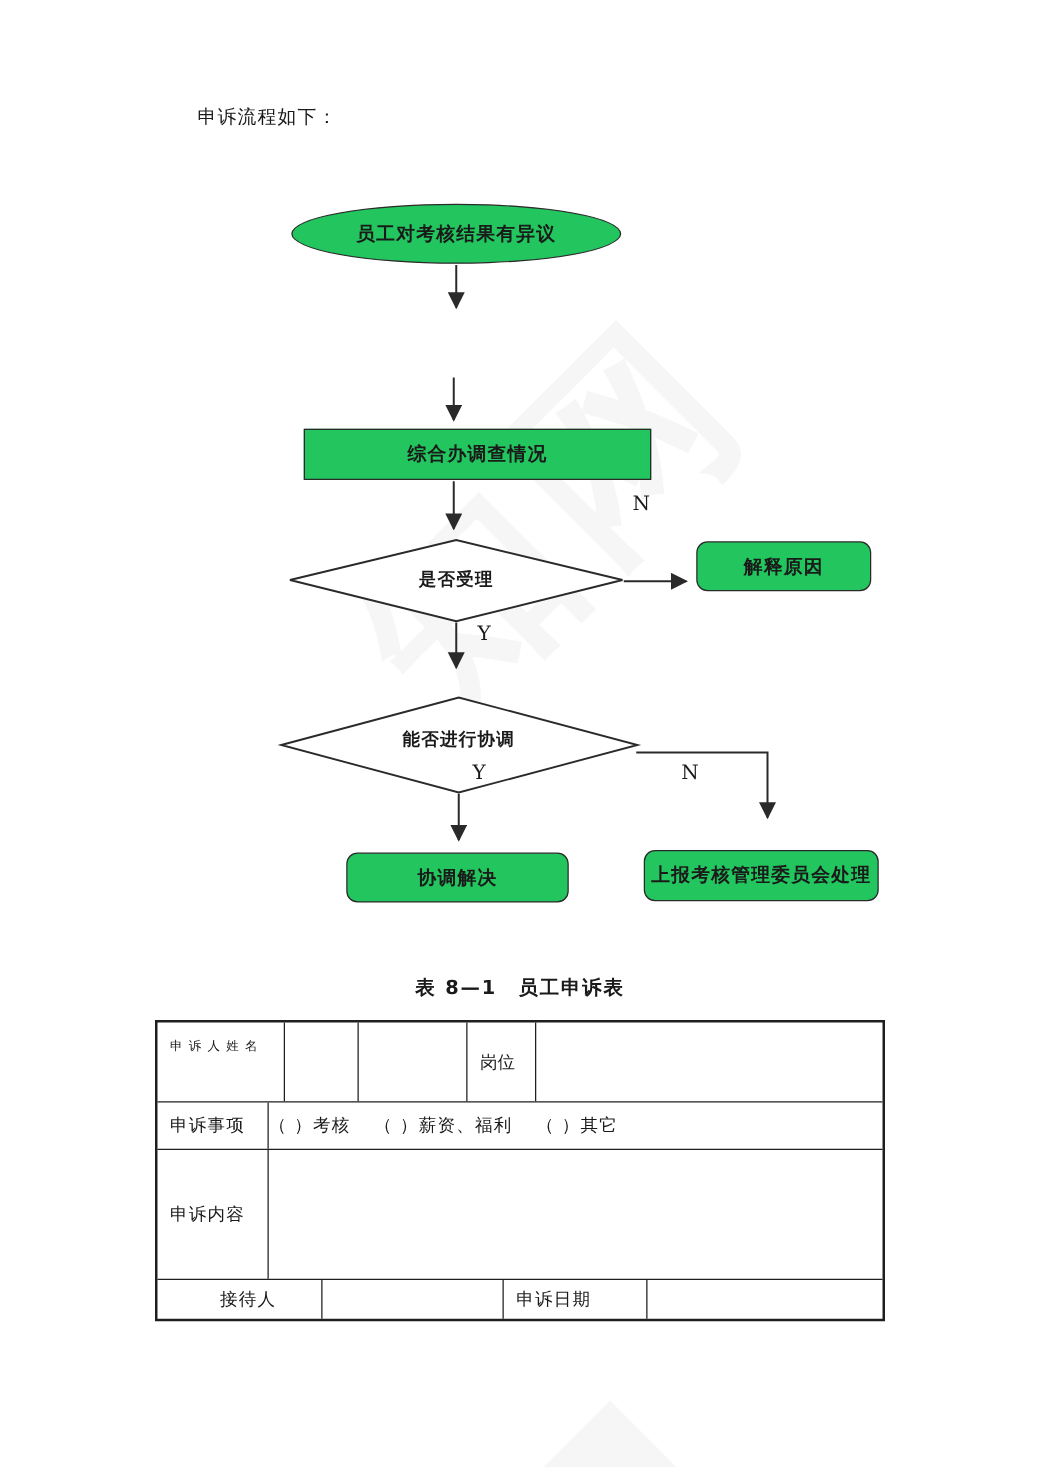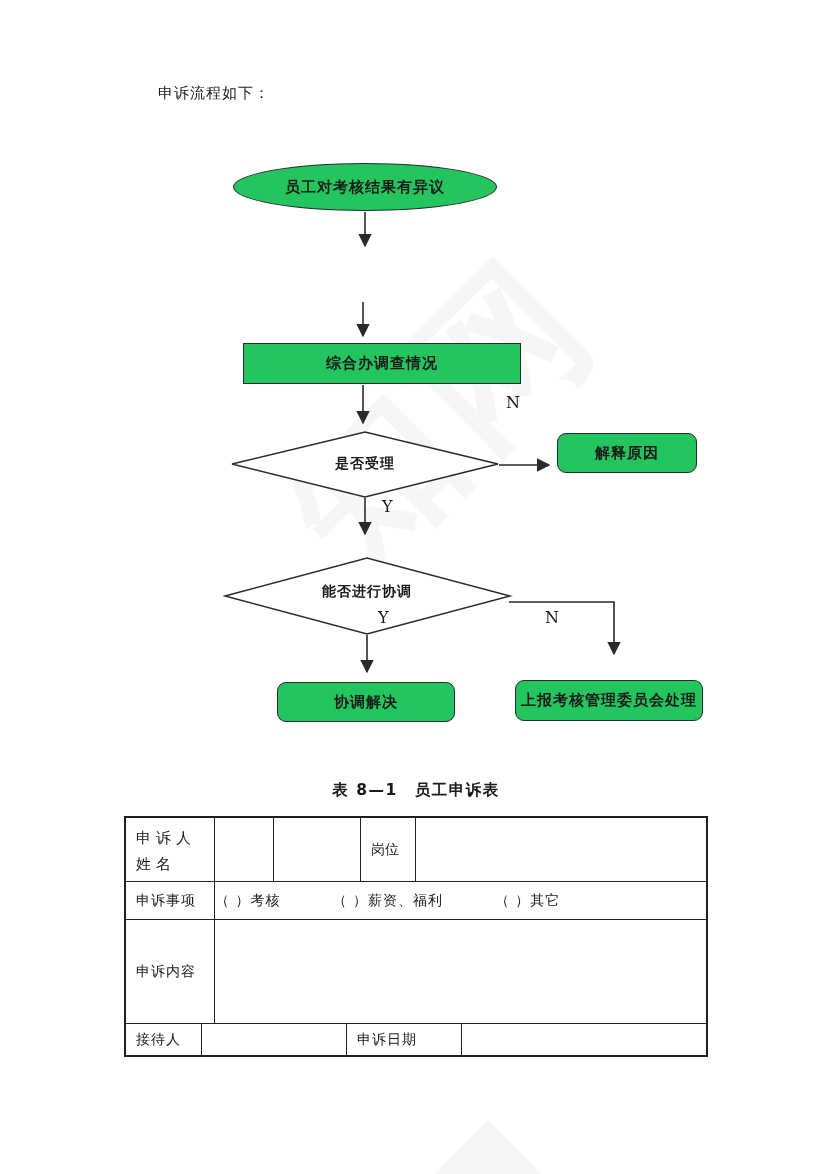--- a/index.html
+++ b/index.html
@@ -116,44 +116,44 @@
     min-width: 0;
   }
   .t-cell.last { border-right: none; }
   .t-cell.blank { padding-left: 0; }
 
   .row-person  { height: 64px; }
   .row-matter  { height: 38px; }
   .row-content { height: 104px; }
 
   .cell-name-label {
-    width: 89px;
+    width: 102px;
     align-items: flex-start;
     padding: 7px 3px 0 10px;
-    font-size: 15px;
+    font-size: 10px;
     letter-spacing: 5px;
     line-height: 26px;
   }
   .cell-name-value { width: 59px; }
   .cell-dept-label { width: 101px; }
   .cell-dept-value { width: 87px; }
   .cell-post-label { width: 55px; }
   .cell-flex { flex: 1; }
 
   .cell-row-label { width: 89px; letter-spacing: 1px; }
 
   .matter-options {
     flex: 1;
     display: flex; align-items: center;
     padding-left: 52px;
-    gap: 52px;
-    letter-spacing: 1px;
-  }
-
-  .cell-receiver-label { width: 76px; letter-spacing: 1px; }
+    gap: 19px;
+    letter-spacing: 1px;
+  }
+
+  .cell-receiver-label { width: 92px; letter-spacing: 1px; margin-left: 40px; }
   .cell-receiver-value { width: 145px; }
   .cell-date-label     { width: 115px; letter-spacing: 1px; }
 </style>
 </head>
 <body>
 
 <div class="page">
 
   <div class="wm-text">知网</div>
   <div class="wm-diamond"></div>

